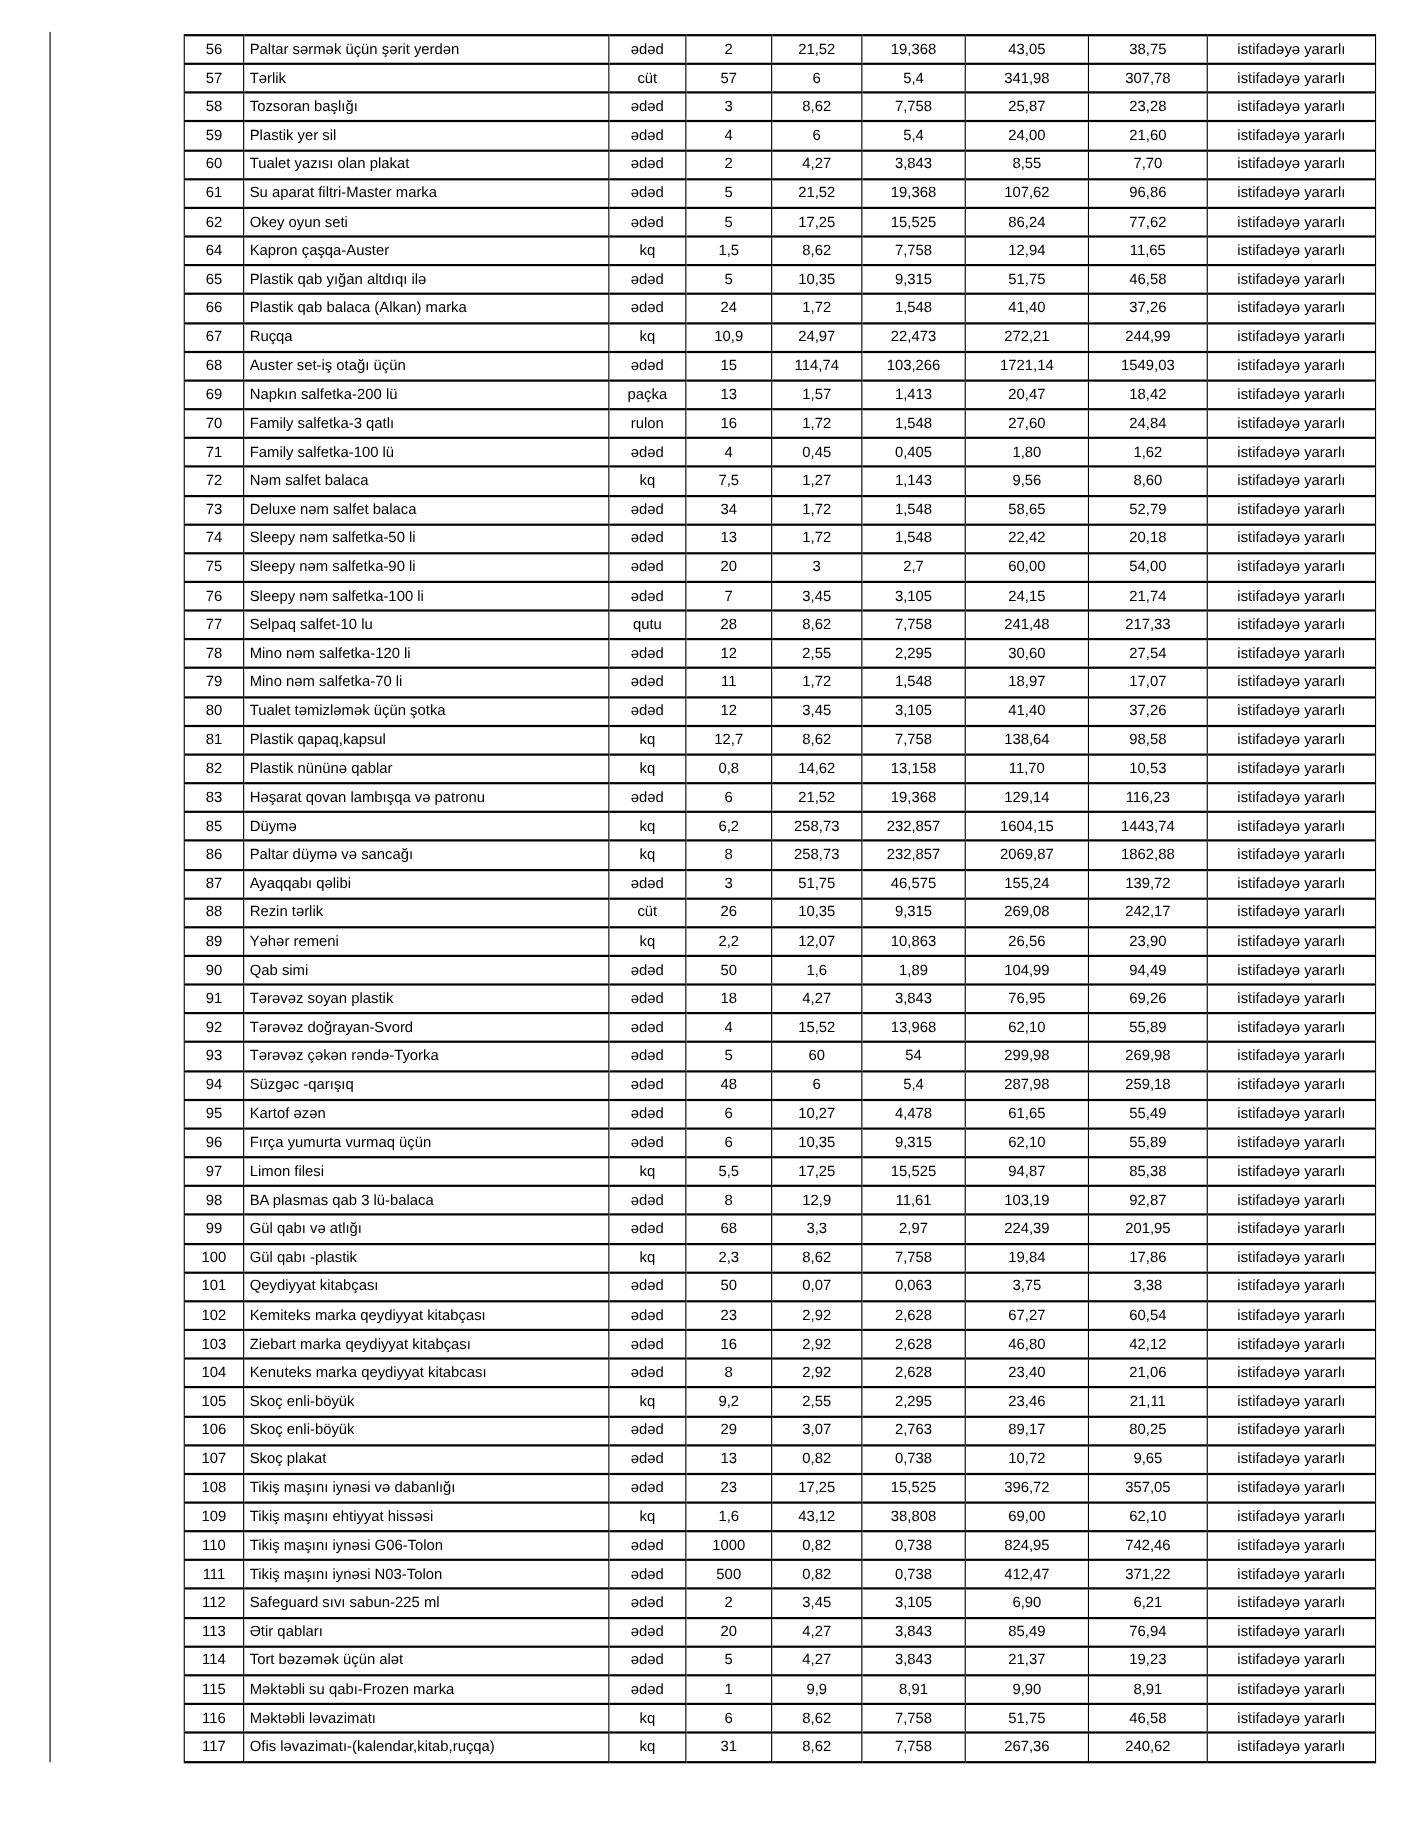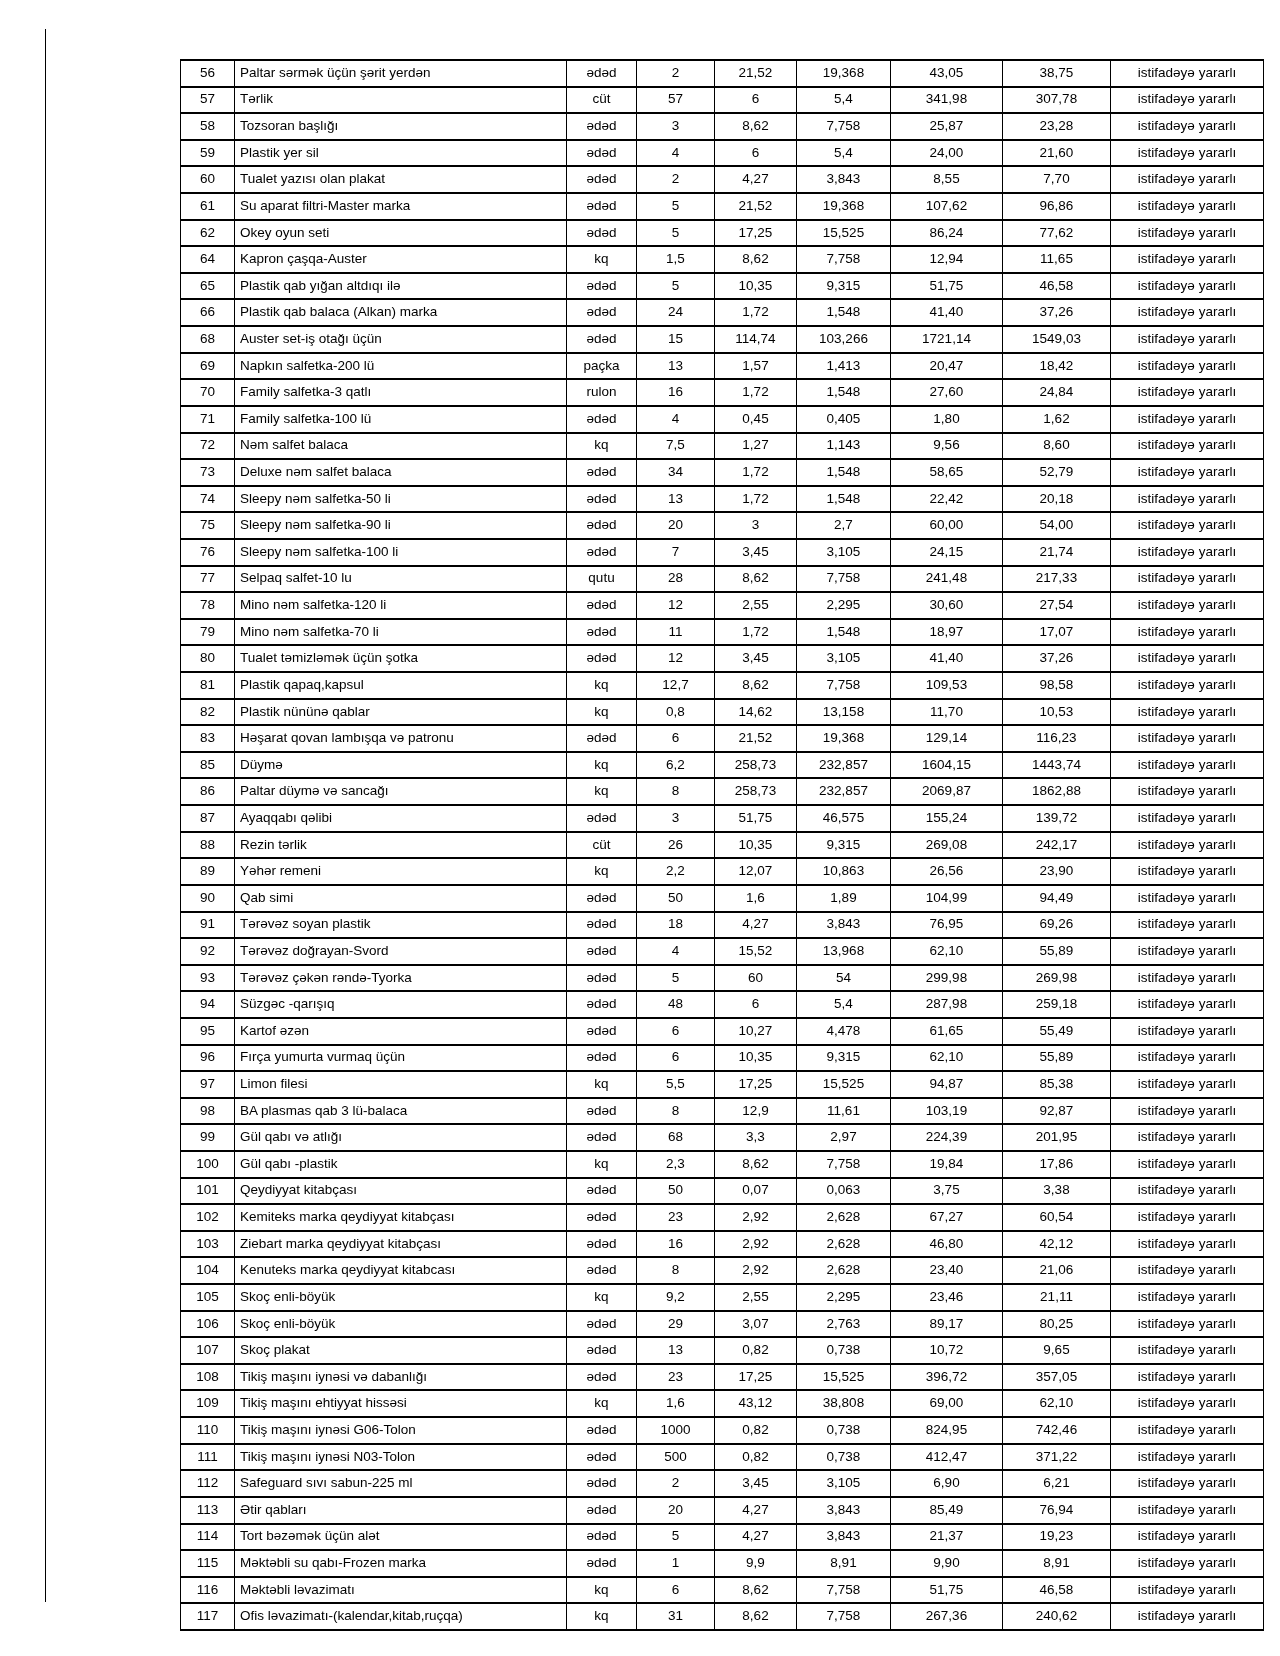--- a/index.html
+++ b/index.html
@@ -19,29 +19,28 @@
   .margin-line {
     position: absolute;
     left: 45px;
     top: 29px;
     width: 1px;
     height: 1573px;
     background: #000000;
   }
   table.inv {
     position: absolute;
-    left: 180px;
+    left: 167px;
     top: 31px;
     width: 1069px;
     height: 1572px;
     border-collapse: collapse;
     table-layout: fixed;
     font-size: 13.5px;
     line-height: 1.1;
-    margin-top: 28px;
   }
   table.inv td {
     border-left: 1px solid #000000;
     border-right: 1px solid #000000;
     border-top: 2px solid #000000;
     border-bottom: 2px solid #000000;
     padding: 0;
     text-align: center;
     vertical-align: middle;
     white-space: nowrap;
@@ -172,20 +171,31 @@
           <td class="c1">Plastik qab balaca (Alkan) marka</td>
           <td class="c2">ədəd</td>
           <td class="c3">24</td>
           <td class="c4">1,72</td>
           <td class="c5">1,548</td>
           <td class="c6">41,40</td>
           <td class="c7">37,26</td>
           <td class="c8">istifadəyə yararlı</td>
         </tr>
         <tr>
+          <td class="c0">67</td>
+          <td class="c1">Ruçqa</td>
+          <td class="c2">kq</td>
+          <td class="c3">10,9</td>
+          <td class="c4">24,97</td>
+          <td class="c5">22,473</td>
+          <td class="c6">272,21</td>
+          <td class="c7">244,99</td>
+          <td class="c8">istifadəyə yararlı</td>
+        </tr>
+        <tr>
           <td class="c0">68</td>
           <td class="c1">Auster set-iş otağı üçün</td>
           <td class="c2">ədəd</td>
           <td class="c3">15</td>
           <td class="c4">114,74</td>
           <td class="c5">103,266</td>
           <td class="c6">1721,14</td>
           <td class="c7">1549,03</td>
           <td class="c8">istifadəyə yararlı</td>
         </tr>
@@ -321,21 +331,21 @@
           <td class="c7">37,26</td>
           <td class="c8">istifadəyə yararlı</td>
         </tr>
         <tr>
           <td class="c0">81</td>
           <td class="c1">Plastik qapaq,kapsul</td>
           <td class="c2">kq</td>
           <td class="c3">12,7</td>
           <td class="c4">8,62</td>
           <td class="c5">7,758</td>
-          <td class="c6">109,53</td>
+          <td class="c6">138,64</td>
           <td class="c7">98,58</td>
           <td class="c8">istifadəyə yararlı</td>
         </tr>
         <tr>
           <td class="c0">82</td>
           <td class="c1">Plastik nününə qablar</td>
           <td class="c2">kq</td>
           <td class="c3">0,8</td>
           <td class="c4">14,62</td>
           <td class="c5">13,158</td>

